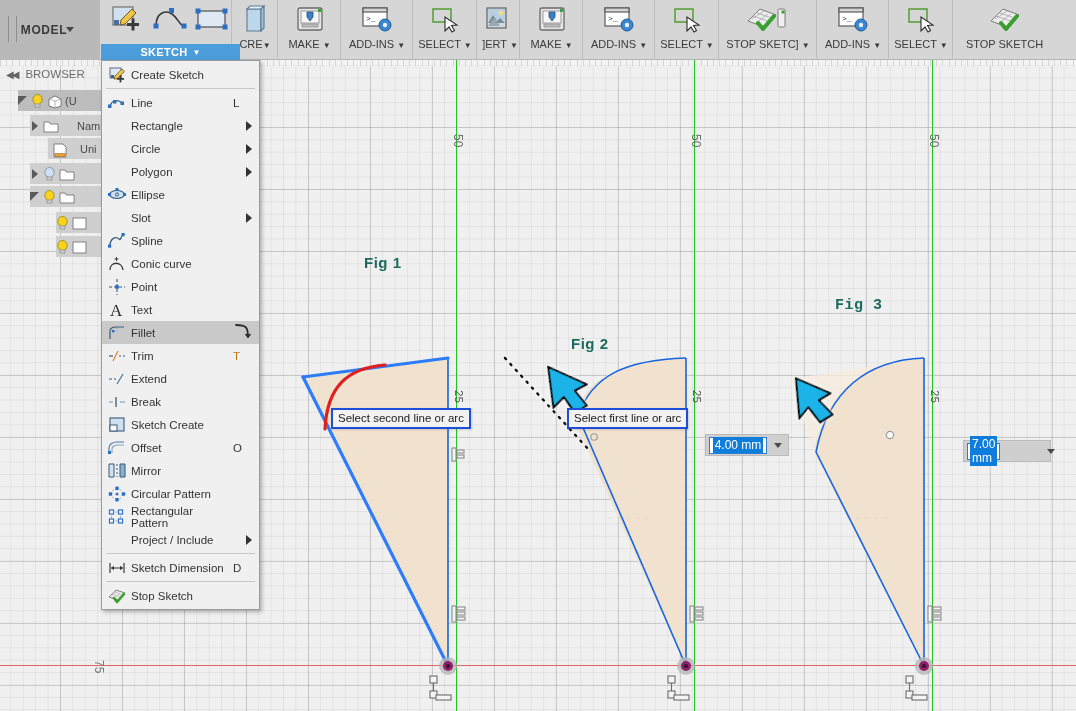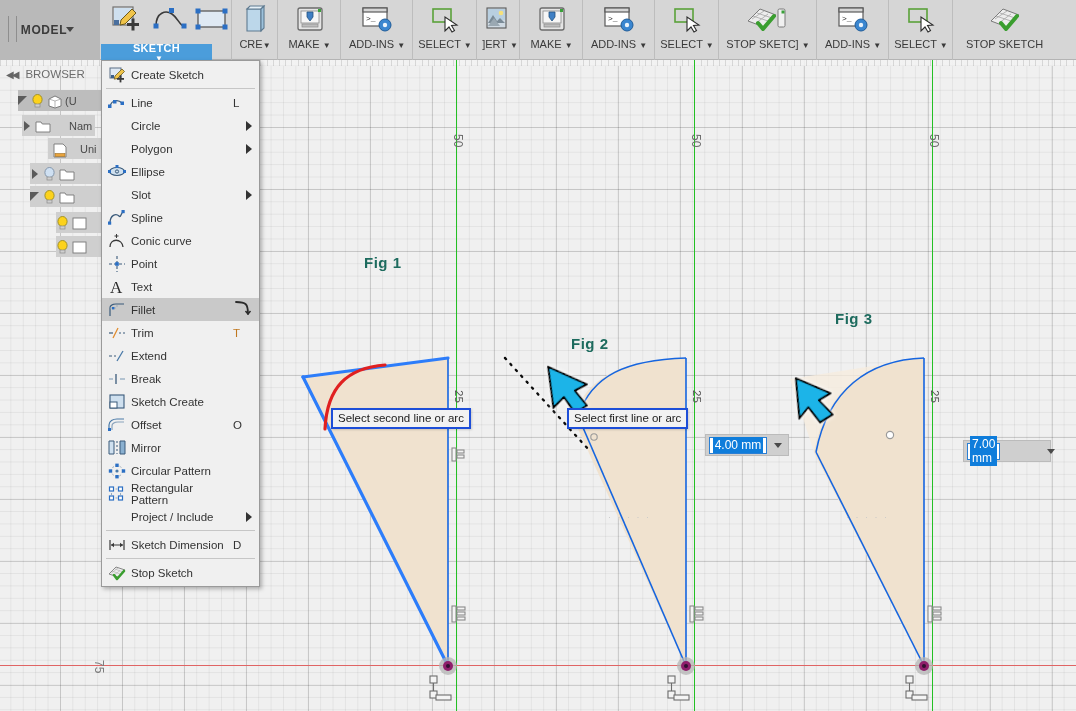--- a/index.html
+++ b/index.html
@@ -83,26 +83,25 @@
   }
   .ticon{height:34px;display:flex;align-items:center;justify-content:center;}
   .tlabel{
     font-size:11px;color:#3a3a3a;white-space:nowrap;
     margin-top:2px;
   }
   .tlabel .cc{font-size:8px;}
 
   
   #sketchtab{
-    position:absolute;left:101px;top:44px;width:111px;height:16px;
+    position:absolute;left:101px;top:44px;width:139px;height:16px;
     background:#4b9ddb;
     color:#fff;font-size:11px;font-weight:bold;
     display:flex;align-items:center;justify-content:center;
     letter-spacing:.3px;
-    flex-direction:column;
   }
   #sketchtab .cc{margin-left:5px;font-size:8px;}
 
   
   #browser{
     position:absolute;left:0;top:60px;width:103px;height:220px;
     font-size:11px;color:#5a5a5a;
   }
   #browser-hdr{
     position:absolute;left:0;top:4px;width:103px;height:20px;
@@ -314,21 +313,21 @@
           <rect x="0" y="0" width="4" height="16"></rect>
             <rect x="5" y="1" width="8" height="3"></rect>
           <rect x="5" y="6" width="8" height="3"></rect>
             <rect x="5" y="11" width="8" height="3"></rect>
         </g>
       </g>
     </svg>
 
     <div class="figlabel" style="left:364px;top:194px;">Fig 1</div>
     <div class="figlabel" style="left:571px;top:233px;margin-top:42px;">Fig 2</div>
-    <div class="figlabel" style="left:835px;top:250px;">Fig 3</div>
+    <div class="figlabel" style="left:835px;top:237px;font-family:Liberation Mono, monospace;">Fig 3</div>
 
     <div class="rlabel" style="left:465px;top:74px;">50</div>
     <div class="rlabel" style="left:703px;top:74px;">50</div>
     <div class="rlabel" style="left:941px;top:74px;">50</div>
 
     <div class="dimlabel" style="left:465px;top:330px;">25</div>
     <div class="dimlabel" style="left:703px;top:330px;">25</div>
     <div class="dimlabel" style="left:941px;top:330px;">25</div>
 
     <div class="rlabel" style="left:106px;top:600px;color:#7a7a7a;">75</div>
@@ -370,21 +369,21 @@
       </span>
       <span class="fold">
         <svg viewBox="0 0 16 14" width="16" height="14">
             <path d="M2 4 L8 1 L14 4 L14 11 L8 13 L2 11 Z" fill="#fff" stroke="#6f6f6f" stroke-width=".9"></path>
             <path d="M2 4 L8 6 L14 4 M8 6 L8 13" fill="none" stroke="#9a9a9a" stroke-width=".7"></path>
           </svg>
       </span>
       <span class="tname">(U</span>
     </div>
 
-    <div class="tree-row" style="left:22px;top:55px;width:73px;">
+    <div class="tree-row" style="left:30px;top:55px;width:73px;">
       <span class="tri collapsed"></span>
       <span class="fold">
         <svg viewBox="0 0 16 13" width="16" height="13">
             <path d="M1 2 h5 l1.3 2 H15 v8 H1 Z" fill="#fff" stroke="#777" stroke-width=".9"></path>
           </svg>
       </span>
       <span class="tname" style="margin-left:16px;">Nam</span>
     </div>
 
     <div class="tree-row" style="left:48px;top:78px;width:55px;">
@@ -724,20 +723,25 @@
           <path d="M2 10 C4 4 10 3 14 7" fill="none" stroke="#3a5a7a" stroke-width="1.2"></path>
           <rect x="0" y="8.5" width="3.5" height="3.5" fill="#2b6fc4"></rect>
           <rect x="5" y="4" width="3.5" height="3.5" fill="#2b6fc4"></rect>
           <rect x="12.5" y="5.5" width="3.5" height="3.5" fill="#2b6fc4"></rect>
         </svg>
       </span>
       <span class="mtext">Line</span>
       <span class="mkey">L</span>
     </div>
 
+    <div class="mitem">
+      <span class="micon"></span>
+      <span class="mtext">Rectangle</span>
+      <span class="marrow"></span>
+    </div>
 
     <div class="mitem">
       <span class="micon"></span>
       <span class="mtext">Circle</span>
       <span class="marrow"></span>
     </div>
 
 
     <div class="mitem">
       <span class="micon"></span>

